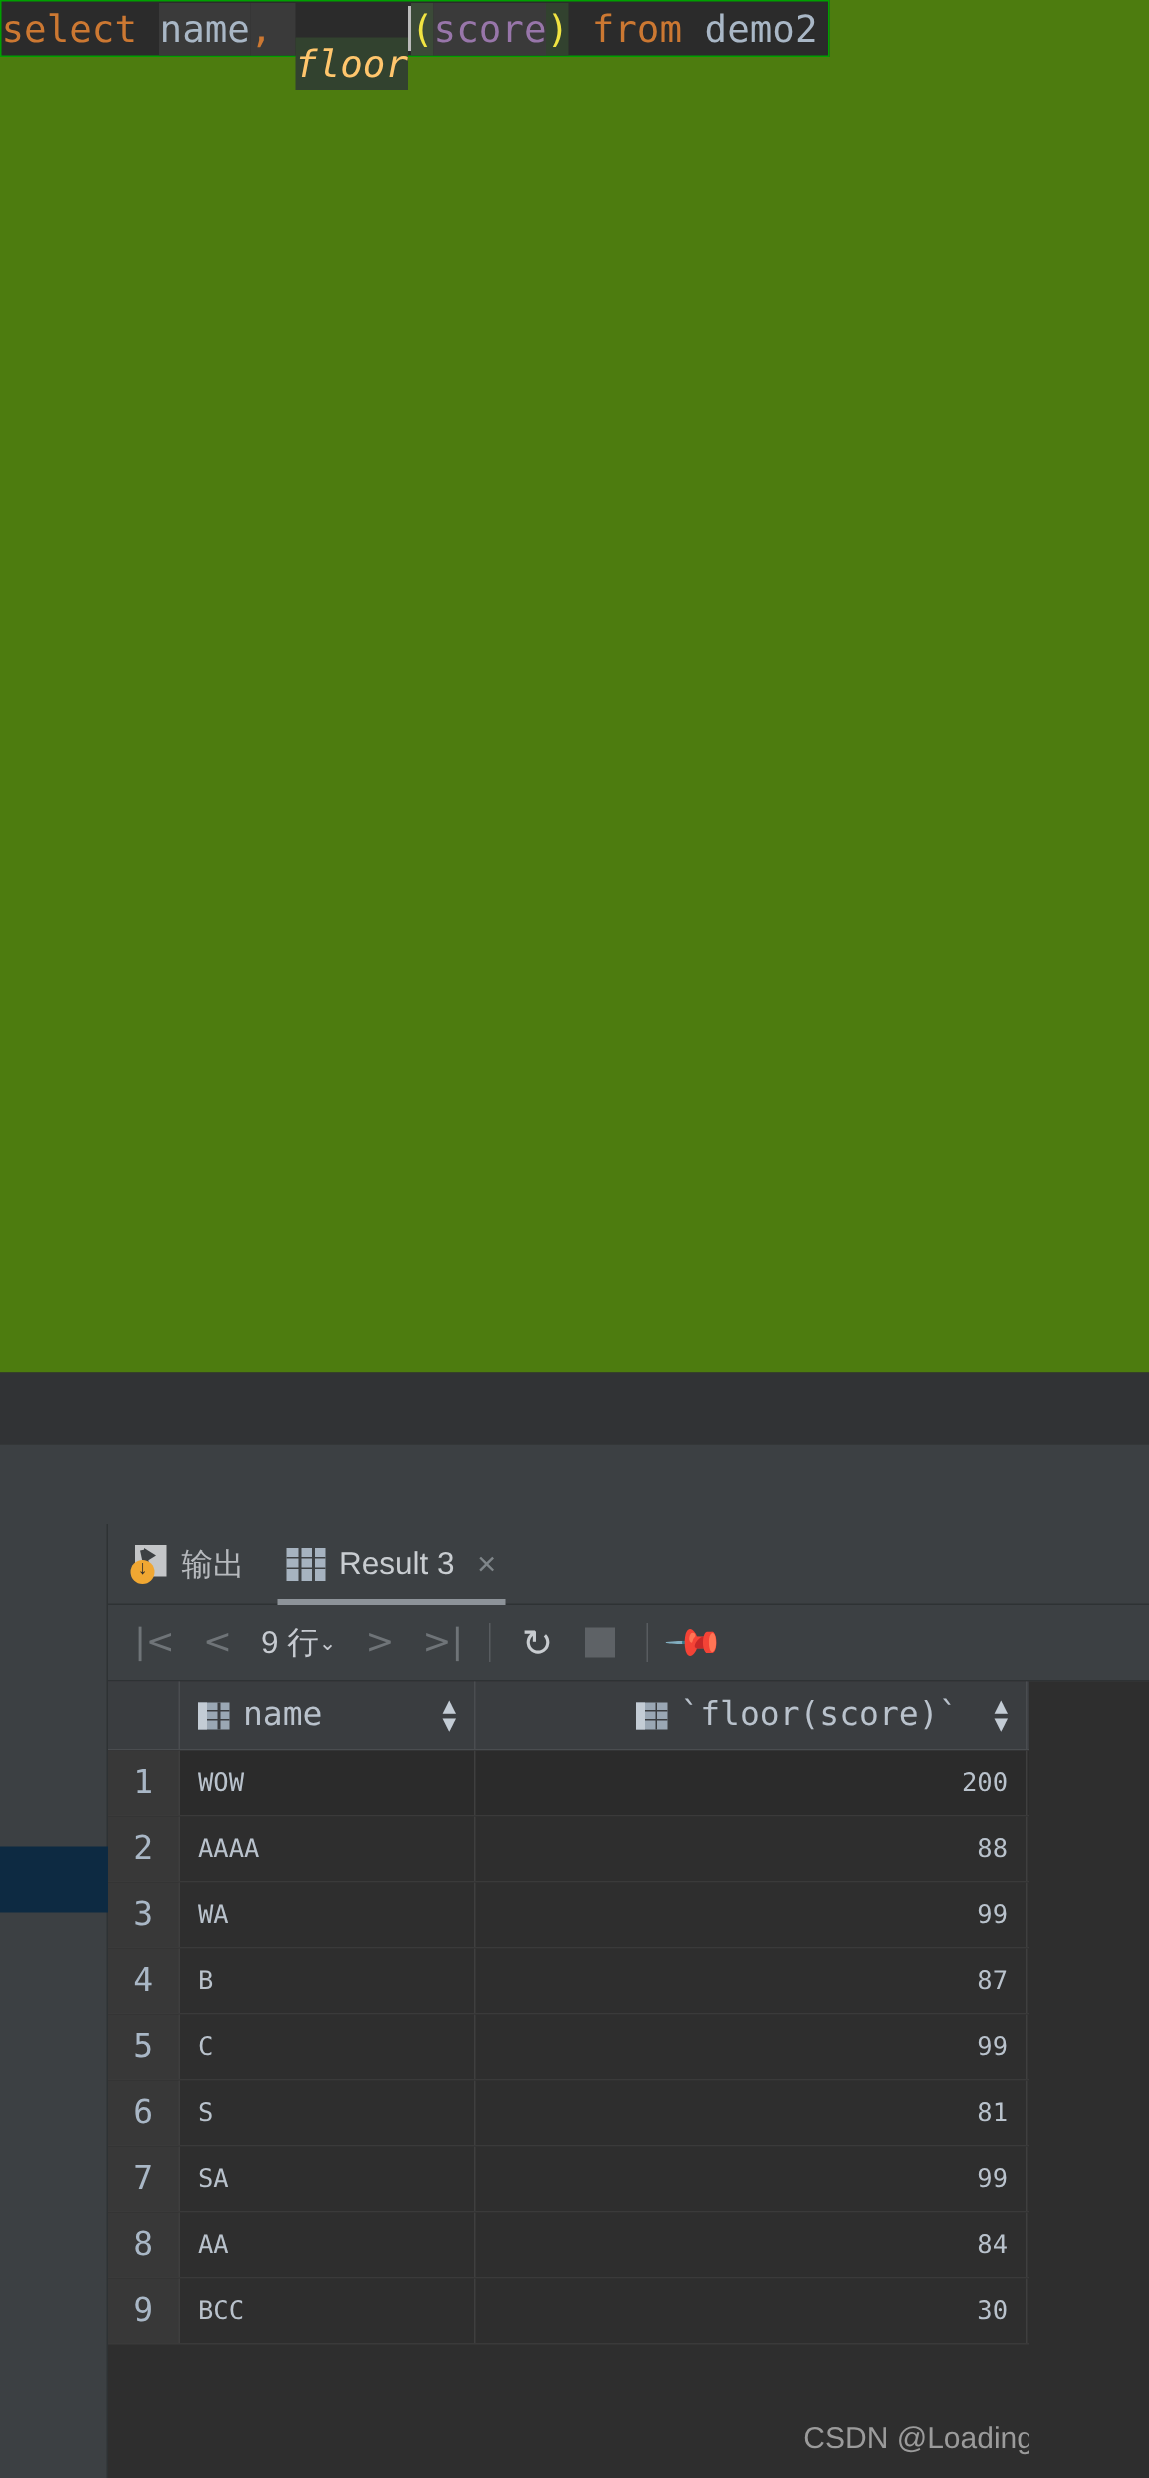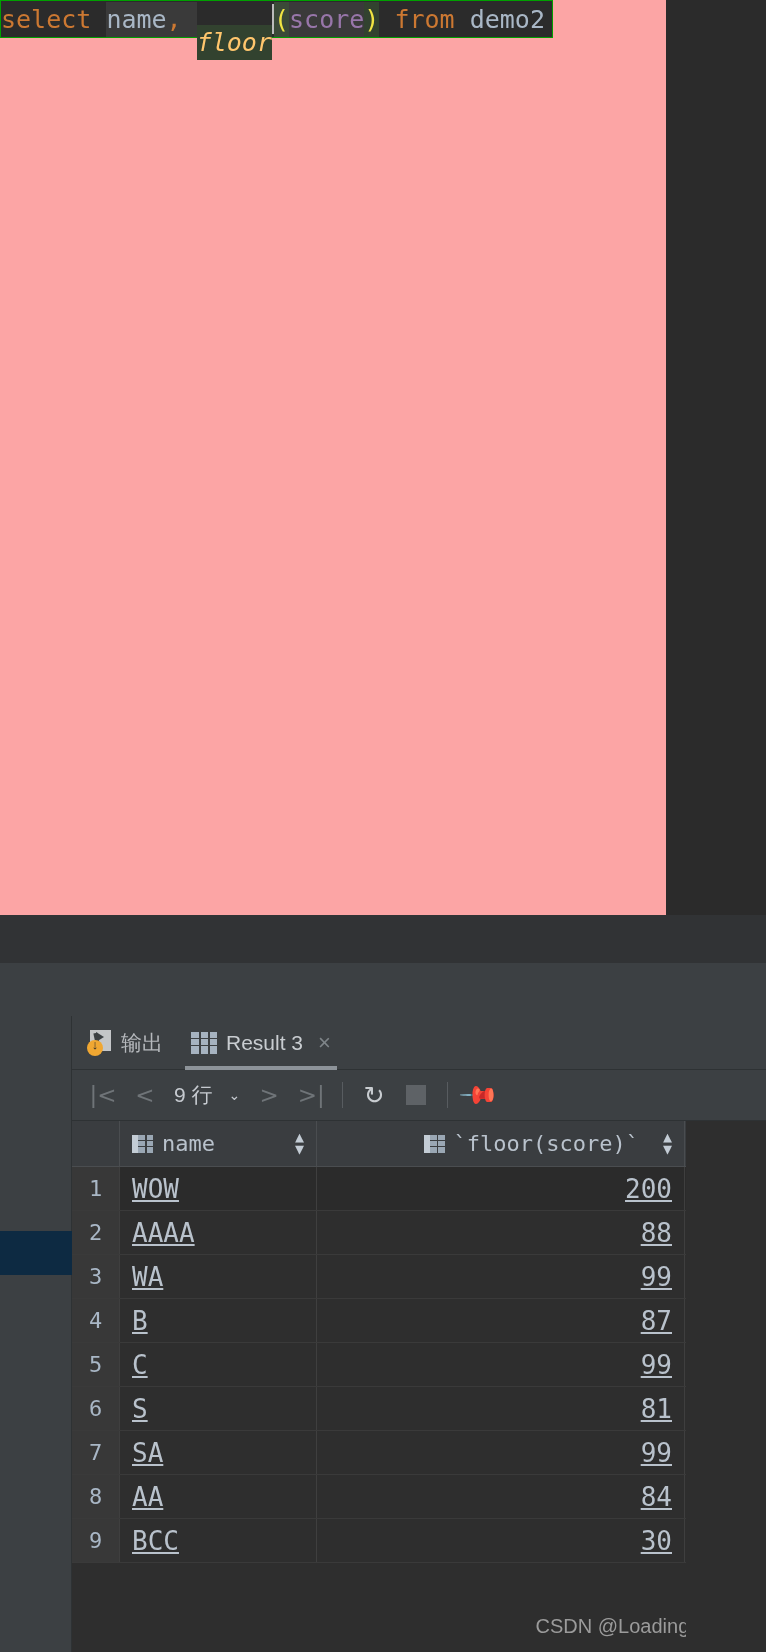--- a/index.html
+++ b/index.html
@@ -6,22 +6,22 @@
   html, body {
     width: 766px; height: 1652px;
     background: #2b2b2b;
     font-family: "Liberation Sans", sans-serif;
     overflow: hidden;
   }
 
   
   #editor {
     position: absolute; left: 0; top: 0;
-    width: 666px; height: 915px;
-    background: #fca5a5;
+    width: 766px; height: 915px;
+    background: #4d7c0f;
   }
   #sql-line {
     position: absolute; left: 0; top: 0;
     height: 38px; width: 553px;
     border: 1.5px solid #00a000;
     background: #2b2b2b;
     display: flex; align-items: center;
     white-space: pre;
     font-family: "DejaVu Sans Mono", monospace;
     font-size: 25px;
@@ -155,21 +155,21 @@
     border-bottom: 1px solid #2e3234;
   }
   .tb-btn {
     width: 38px; height: 38px;
     display: flex; align-items: center; justify-content: center;
     color: #6f7478; font-size: 23px;
     font-family: "DejaVu Sans", sans-serif;
   }
   .tb-btn.enabled { color: #c0c4c8; }
   .rowcount {
-    display: flex; align-items: center; gap: 16px;
+    display: flex; align-items: center; gap: 0;
     color: #c6cad0; font-size: 21px; padding: 0 6px;
   }
   .rowcount .chev { font-size: 14px; color: #c6cad0; }
   .tb-sep {
     width: 1px; height: 26px; background: #585c60; margin: 0 8px;
   }
   .icon-refresh { font-size: 25px; color: #c8ccd0; }
   .icon-stop {
     width: 20px; height: 20px; background: #5e6266;
   }
@@ -230,23 +230,22 @@
     width: 48px; flex: 0 0 48px;
     background: #383838;
     border-right: 1px solid #3f3f3f;
     display: flex; align-items: center; justify-content: center;
     color: #a9b7c6; font-family: "DejaVu Sans Mono", monospace; font-size: 22px;
   }
   .td {
     display: flex; align-items: center;
     padding: 0 12px;
     color: #b9c2cc;
-    font-family: "DejaVu Sans Mono", monospace; font-size: 26px;
+    font-family: "DejaVu Sans Mono", monospace; font-size: 17px;
     border-right: 1px solid #3f3f3f;
-    text-decoration: underline;
   }
   .td-name { width: 197px; flex: 0 0 197px; }
   .td-val  { width: 368px; flex: 0 0 368px; justify-content: flex-end; }
 
   #watermark {
     position: absolute; right: 10px; bottom: 14px;
     color: #9b9b9b; font-size: 20px;
     font-family: "Liberation Sans", sans-serif;
     pointer-events: none;
   }

